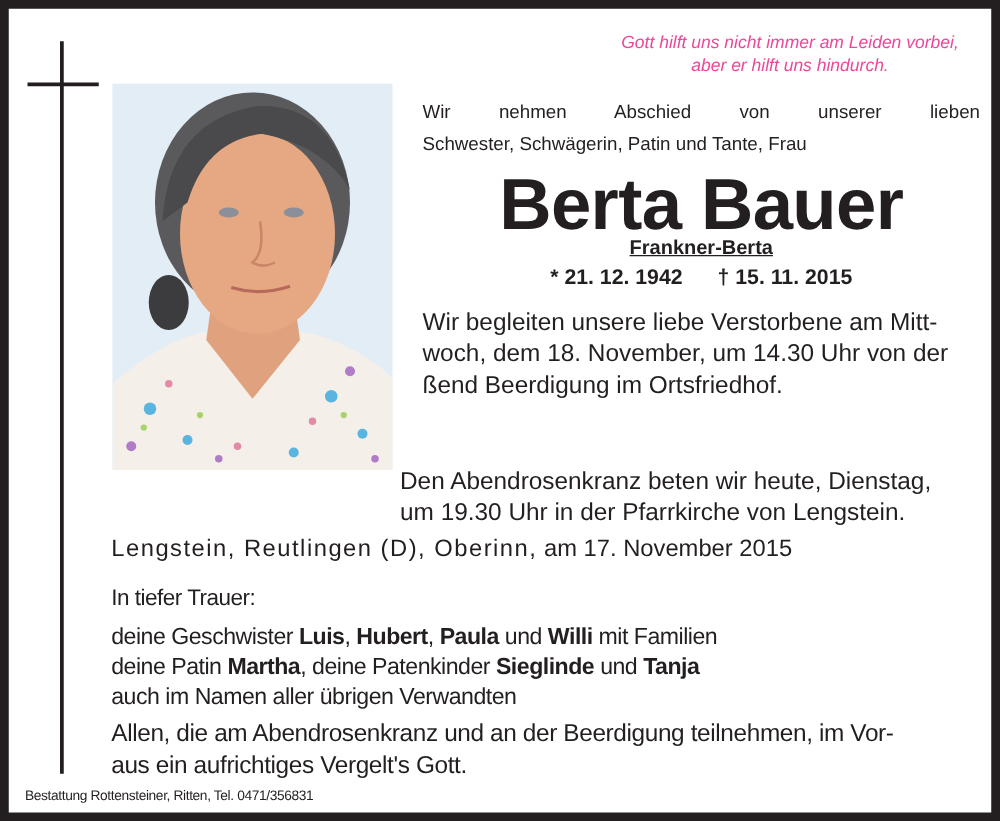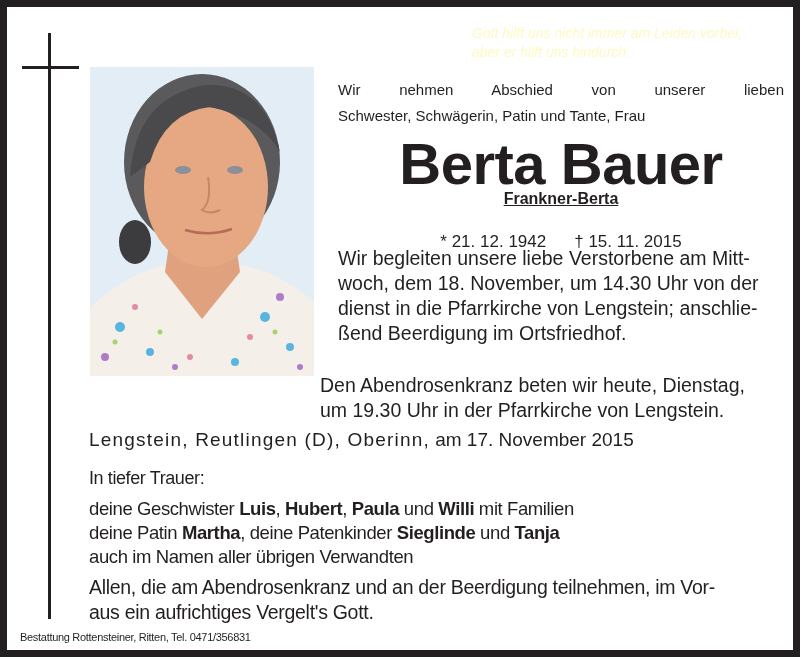--- a/index.html
+++ b/index.html
@@ -1,26 +1,26 @@
 <!DOCTYPE html>
 <html><head>
 <meta charset="utf-8">
 <style>
   html, body { margin: 0; padding: 0; }
   body { width: 800px; height: 657px; background: #231f20; position: relative; overflow: hidden; font-family: "Liberation Sans", sans-serif; color: #231f20; }
   .card { position: absolute; left: 7px; top: 7px; width: 786px; height: 643px; background: #ffffff; }
   .cross-v { position: absolute; left: 48px; top: 33px; width: 3px; height: 586px; background: #231f20; }
   .cross-h { position: absolute; left: 22px; top: 66px; width: 57px; height: 3px; background: #231f20; }
   .photo { position: absolute; left: 90px; top: 67px; width: 224px; height: 309px; background: #e3edf5; overflow: hidden; }
-  .quote { position: absolute; left: 472px; top: 24px; width: 320px; font-style: italic; font-size: 14px; line-height: 19px; color: #fef9c3; }
+  .quote { position: absolute; left: 472px; top: 24px; width: 320px; font-style: italic; font-size: 14px; line-height: 19px; color: #ec4899; text-align: center; }
   .intro { position: absolute; left: 338px; top: 77px; width: 446px; font-size: 15px; line-height: 26px; text-align: justify; text-align-last: left; }
   .intro .l1 { display: block; text-align: justify; text-align-last: justify; }
   .name { position: absolute; left: 338px; top: 138px; width: 446px; text-align: center; font-weight: bold; font-size: 58px; line-height: 52px; letter-spacing: -0.5px; }
   .nickname { position: absolute; left: 338px; top: 189px; width: 446px; text-align: center; font-weight: bold; font-size: 16px; line-height: 20px; text-decoration: underline; }
-  .dates { position: absolute; left: 338px; top: 210px; width: 446px; text-align: center; font-weight: normal; font-size: 17px; line-height: 24px; margin-top: 20px; }
+  .dates { position: absolute; left: 338px; top: 210px; width: 446px; text-align: center; font-weight: bold; font-size: 17px; line-height: 24px; }
   .dates span + span { margin-left: 28px; }
   .body1 { position: absolute; left: 338px; top: 246px; width: 446px; font-size: 19.5px; line-height: 25px; }
   .body2 { position: absolute; left: 320px; top: 373px; width: 446px; font-size: 19.5px; line-height: 25px; }
   .place { position: absolute; left: 89px; top: 427px; width: 690px; font-size: 19px; line-height: 25px; }
   .place .sp { letter-spacing: 1.2px; text-align: center; }
   .mourn { position: absolute; left: 89px; top: 466px; width: 690px; font-size: 18px; line-height: 24px; letter-spacing: -0.4px; }
   .family { position: absolute; left: 89px; top: 497px; width: 690px; font-size: 18.5px; line-height: 24px; letter-spacing: -0.4px; }
   .family b { font-weight: bold; }
   .thanks { position: absolute; left: 89px; top: 575px; width: 690px; font-size: 19.5px; line-height: 25px; letter-spacing: -0.3px; }
   .footer { position: absolute; left: 20px; top: 630px; font-size: 11px; line-height: 14px; letter-spacing: -0.3px; }
@@ -91,21 +91,20 @@
 
 <div class="name">Berta Bauer</div>
 <div class="nickname">Frankner-Berta</div>
 <div class="dates">
   <span>* 21. 12. 1942</span><span>† 15. 11. 2015</span>
 </div>
 
 <div class="body1">
   <div>Wir begleiten unsere liebe Verstorbene am Mitt-</div>
   <div>woch, dem 18. November, um 14.30 Uhr von der</div>
-  <div>dienst in die Pfarrkirche von Lengstein; anschlie-</div>
   <div>ßend Beerdigung im Ortsfriedhof.</div>
 </div>
 
 <div class="body2">
   <div>Den Abendrosenkranz beten wir heute, Dienstag,</div>
   <div>um 19.30 Uhr in der Pfarrkirche von Lengstein.</div>
 </div>
 
 <div class="place">
   <span class="sp">Lengstein, Reutlingen (D), Oberinn,</span><span> am 17. November 2015</span>

